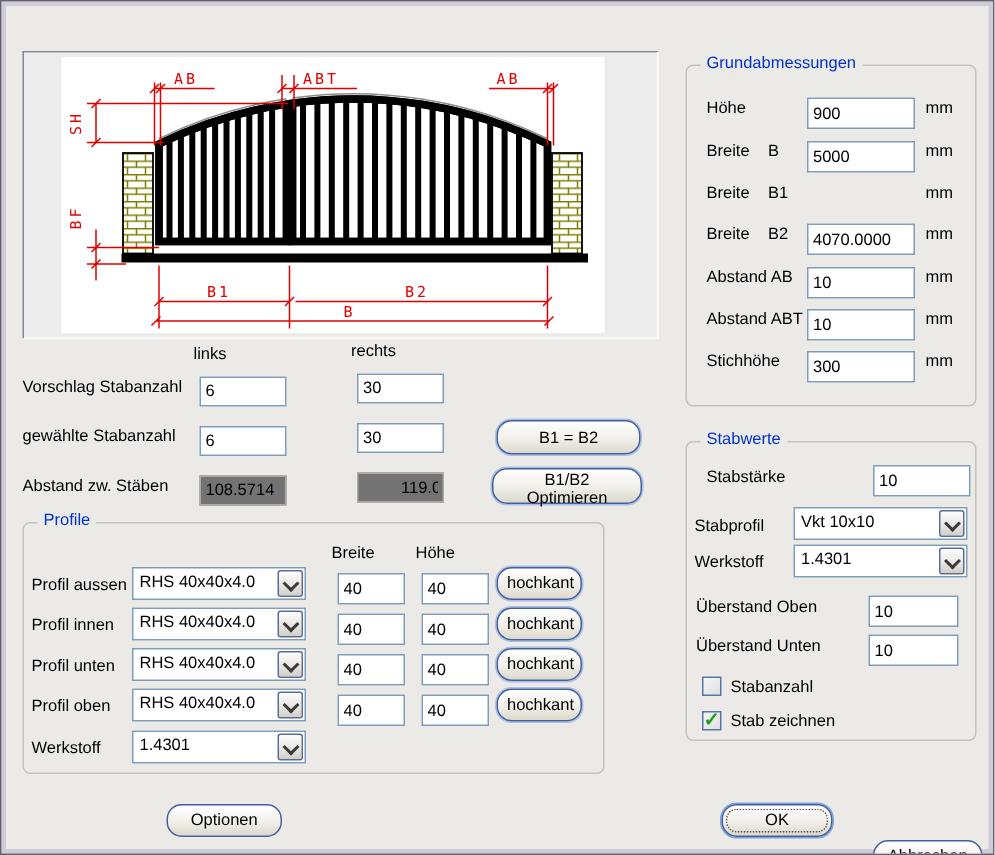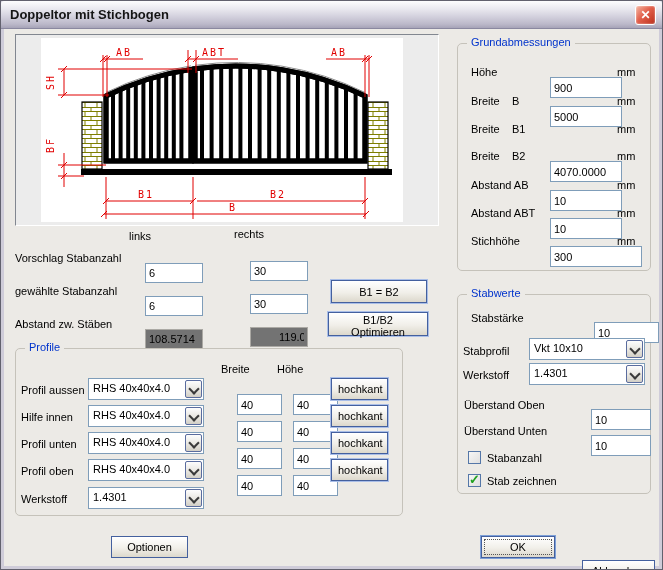--- a/index.html
+++ b/index.html
@@ -17,48 +17,44 @@
   .abs{position:absolute;}
   .lbl{white-space:pre;line-height:14px;}
   
   .preview{position:absolute;left:14px;top:33px;width:424px;height:192px;background:#ececec;
       border-top:1px solid #828790;border-left:1px solid #828790;border-bottom:1px solid #fff;border-right:1px solid #fff;box-sizing:border-box;}
   
   .group{position:absolute;border:1px solid #c5c2ba;border-radius:5px;box-sizing:border-box;}
   .group-title{position:absolute;top:-8px;left:9px;background:#eceae6;padding:0 4px;color:#0033cc;}
   
   .field{position:absolute;border:1px solid #7f9db9;background:#fff;font-family:"Liberation Sans",sans-serif;
-      font-size:11px;padding:0 3px;box-sizing:border-box;margin:16px;outline:none;}
+      font-size:11px;padding:0 3px;box-sizing:border-box;margin:4px;outline:none;}
   .field.ro{border:1px solid #aba9a4;background:#737373;}
   
   .combo{position:absolute;border:1px solid #7f9db9;background:#fff;box-sizing:border-box;padding-left:40px;}
   .combo-text{position:absolute;left:4px;top:3px;white-space:nowrap;}
   .combo-btn{position:absolute;right:1px;top:1px;bottom:1px;width:17px;border:1px solid #5a6c9e;border-radius:2px;
       background:linear-gradient(180deg,#fdfdfd,#e9e7e1 55%,#d2cfc6);box-sizing:border-box;}
   .chev{position:absolute;left:4px;top:4px;width:6px;height:6px;border-right:2px solid #3a3a3a;border-bottom:2px solid #3a3a3a;transform:rotate(45deg);}
   
-  .btn{position:absolute;border:1px solid #44609e;border-radius:0;font-family:"Liberation Sans",sans-serif;font-size:11px;
+  .btn{position:absolute;border:1px solid #44609e;border-radius:10px;font-family:"Liberation Sans",sans-serif;font-size:11px;
       background:linear-gradient(180deg,#ffffff,#f1efe9 55%,#dcd8cc);box-shadow:inset 0 1px 0 #fff;box-sizing:border-box;cursor:default;}
   .btn.glow{box-shadow:0 0 0 1px #a9bee8,inset 0 1px 0 #fff;}
   .btn.default{outline:1px dotted #555;outline-offset:-4px;box-shadow:0 0 0 1px #7da0d8,inset 0 1px 0 #fff;}
   
   .xp-check{position:absolute;width:13px;height:13px;border:1px solid #5577a8;background:linear-gradient(135deg,#f6f6f6,#dfdfdf);box-sizing:border-box;}
   .xp-check .mark{display:none;position:absolute;left:0px;top:-3px;color:#21a121;font-weight:bold;font-size:13px;}
   .xp-check.checked .mark{display:block;}
   .dimtext{font-family:"DejaVu Sans Mono",monospace;font-size:10px;letter-spacing:2px;fill:#e10000;}
 </style>
 </head>
 <body>
 
 <div class="dialog">
 
-  <div class="titlebar">
-    <span class="title">Doppeltor mit Stichbogen</span>
-    <div class="closebtn"><span>✕</span></div>
-  </div>
 
   <div class="preview">
     <svg width="422" height="190" viewBox="0 0 422 190">
       <defs>
         <pattern id="brick" width="12" height="9" patternUnits="userSpaceOnUse">
           <rect width="12" height="9" fill="#ffffff"></rect>
           <path d="M0 0.5 H12 M0 4.5 H12 M3 0 V4.5 M9 4.5 V9" stroke="#7e7e00" stroke-width="1" fill="none"></path>
         </pattern>
         <clipPath id="clipL">
             <path d="M90 61 A294 294 0 0 1 175 34.4 L175 126 L90 126 Z"></path>
@@ -177,21 +173,21 @@
   <div class="combo" style="left:87px;top:377px;width:116px;height:22px;">
     <span class="combo-text">RHS 40x40x4.0</span>
     <div class="combo-btn">
         <i class="chev"></i>
       </div>
   </div>
   <input class="field" style="left: 220px; top: 377px; width: 45px; height: 21px;" value="40">
   <input class="field" style="left: 276px; top: 377px; width: 45px; height: 21px;" value="40">
   <button class="btn glow" style="left:330px;top:377px;width:57px;height:22px;">hochkant</button>
 
-  <span class="abs lbl" style="left:20px;top:409px;">Hilfe innen</span>
+  <span class="abs lbl" style="left:20px;top:409px;">Profil innen</span>
   <div class="combo" style="left:87px;top:404px;width:116px;height:22px;">
     <span class="combo-text">RHS 40x40x4.0</span>
     <div class="combo-btn">
         <i class="chev"></i>
       </div>
   </div>
   <input class="field" style="left: 220px; top: 404px; width: 45px; height: 21px;" value="40">
   <input class="field" style="left: 276px; top: 404px; width: 45px; height: 21px;" value="40">
   <button class="btn glow" style="left:330px;top:404px;width:57px;height:22px;">hochkant</button>
 
@@ -245,21 +241,21 @@
 
   <span class="abs lbl" style="left:470px;top:177px;">Abstand AB</span>
   <input class="field" style="left: 533px; top: 173px; width: 72px; height: 21px;" value="10">
   <span class="abs lbl" style="left:616px;top:177px;">mm</span>
 
   <span class="abs lbl" style="left:470px;top:205px;">Abstand ABT</span>
   <input class="field" style="left: 533px; top: 201px; width: 72px; height: 21px;" value="10">
   <span class="abs lbl" style="left:616px;top:205px;">mm</span>
 
   <span class="abs lbl" style="left:470px;top:233px;">Stichhöhe</span>
-  <input class="field" style="left: 533px; top: 229px; width: 92px; height: 21px;" value="300">
+  <input class="field" style="left: 533px; top: 229px; width: 72px; height: 21px;" value="300">
   <span class="abs lbl" style="left:616px;top:233px;">mm</span>
 
   <div class="group" style="left:456px;top:293px;width:194px;height:200px;">
     <span class="group-title">Stabwerte</span>
   </div>
   <span class="abs lbl" style="left:470px;top:310px;">Stabstärke</span>
   <input class="field" style="left: 577px; top: 305px; width: 65px; height: 21px;" value="10">
 
   <span class="abs lbl" style="left:462px;top:343px;">Stabprofil</span>
   <div class="combo" style="left:528px;top:337px;width:116px;height:22px;">

